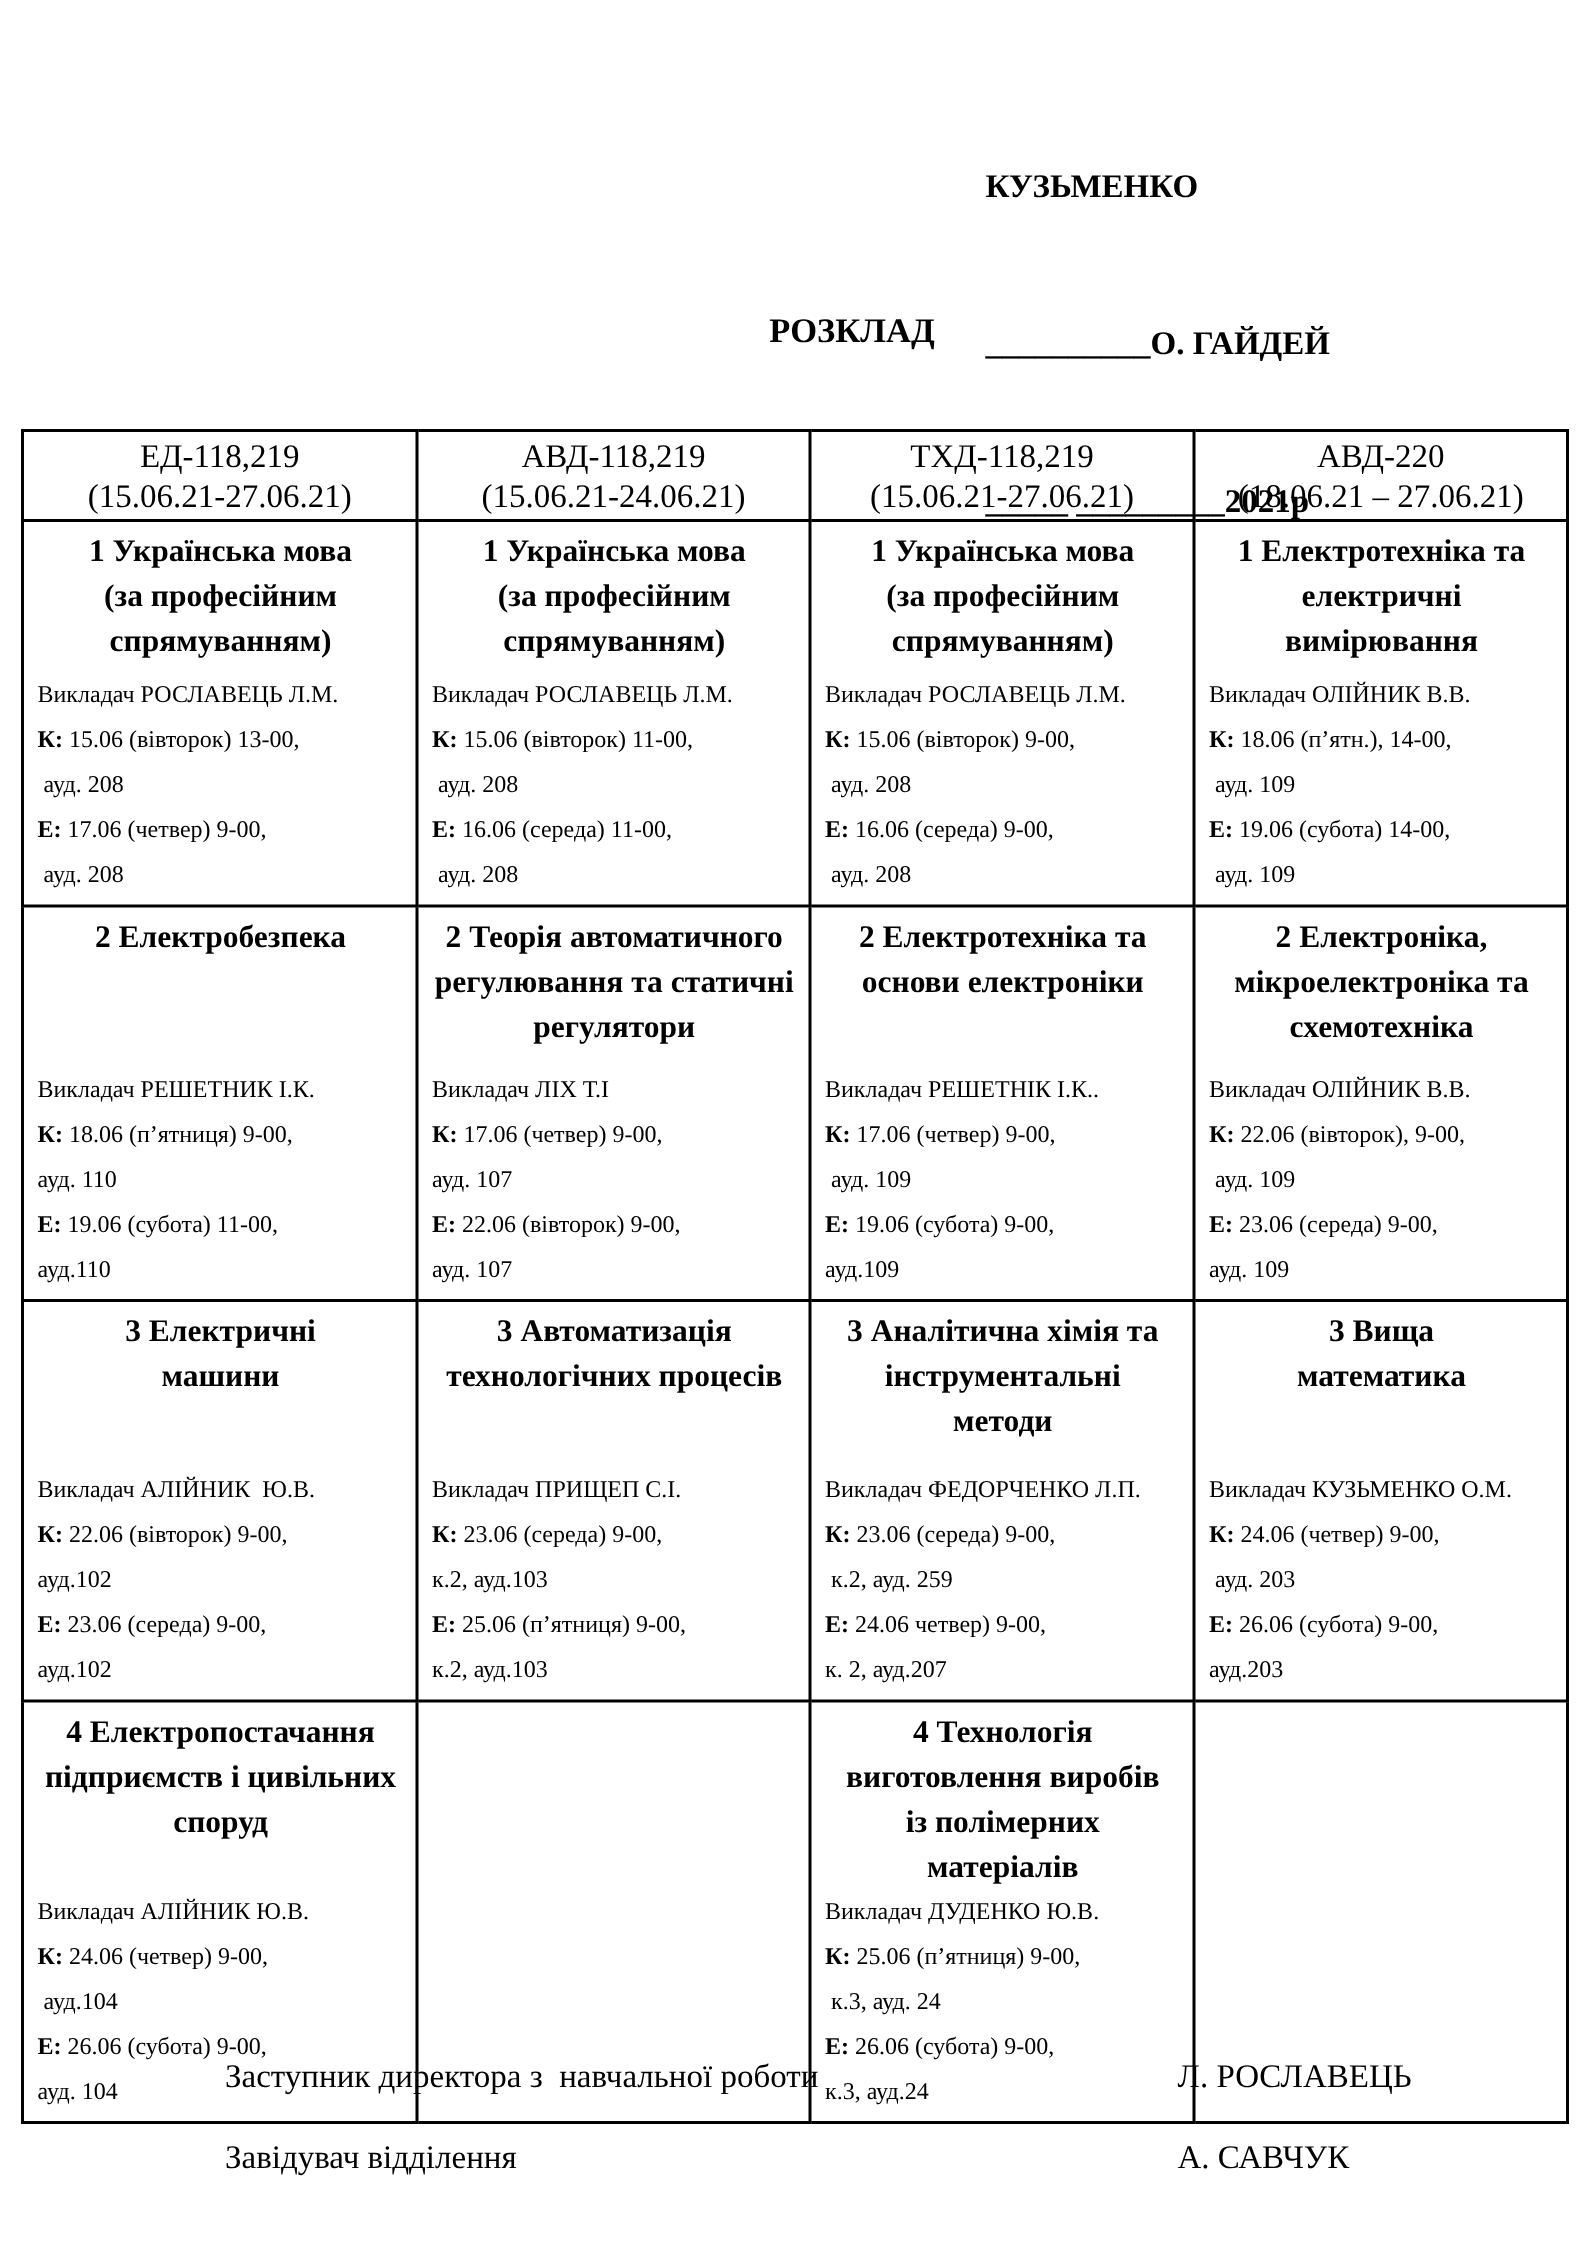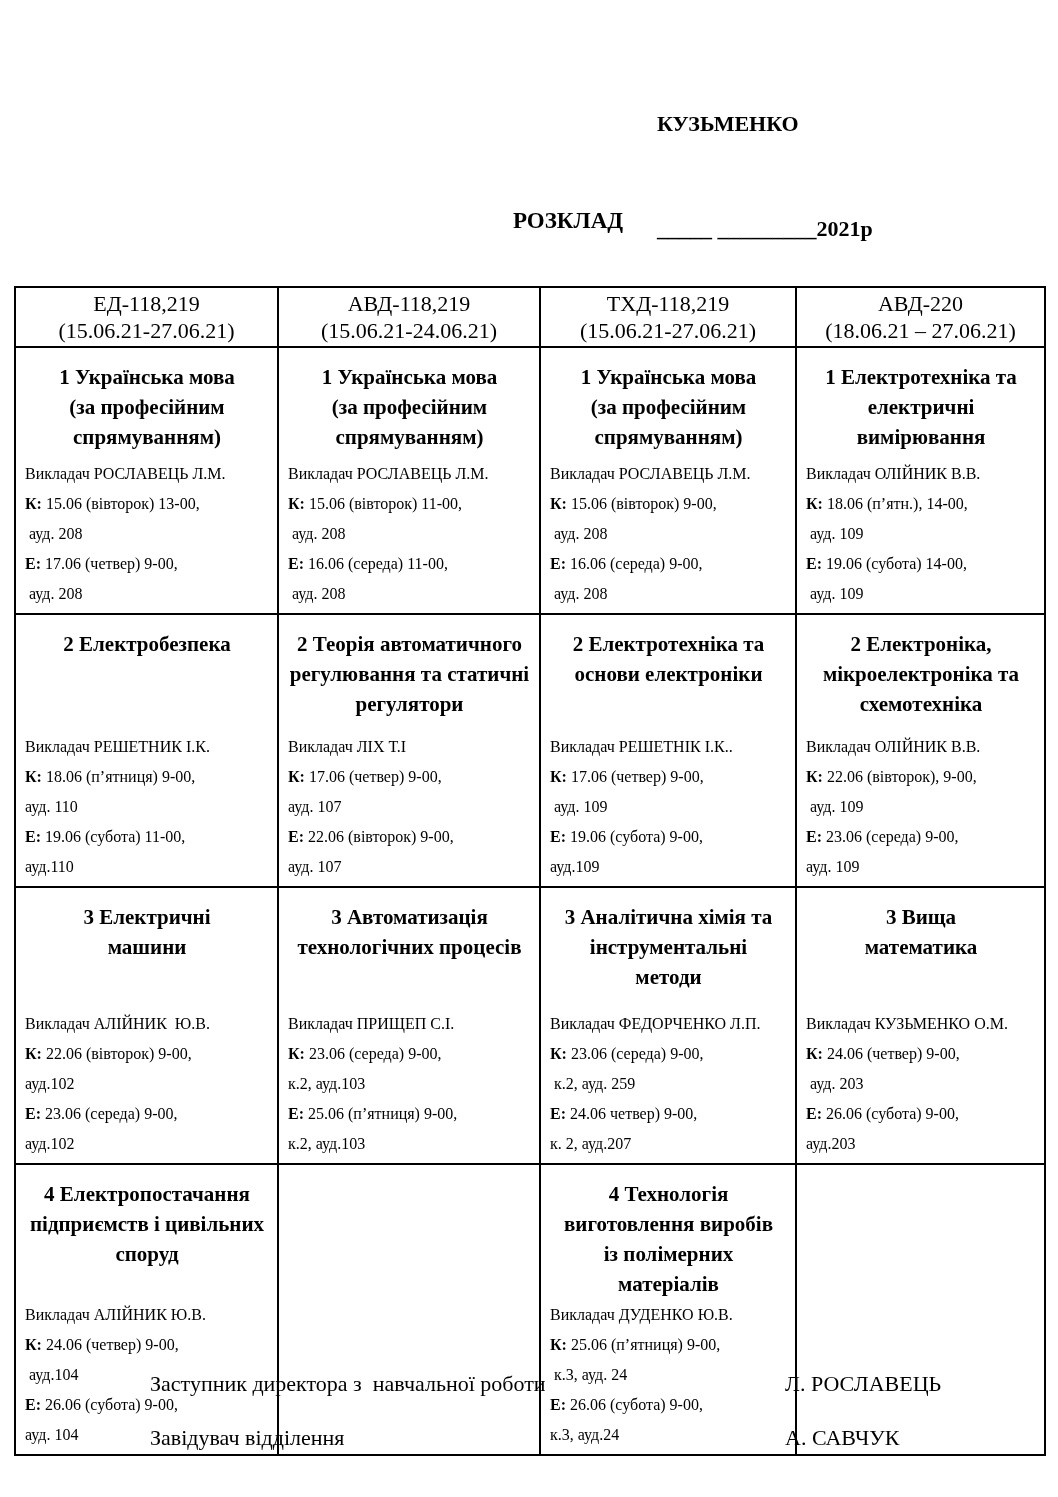--- a/index.html
+++ b/index.html
@@ -21,21 +21,21 @@
   table.schedule col.c1 { width:262px; }
   table.schedule col.c2 { width:256px; }
   table.schedule col.c3 { width:249px; }
   table.schedule th, table.schedule td { border:2px solid #000; vertical-align:top;margin-left:44px; }
   table.schedule th { font-weight:normal; font-size:22px; line-height:27px; text-align:center; padding:2px 2px; }
   tr.hdr { height:59px; }
   tr.row-0 { height:220px; }
   tr.row-1 { height:240px; }
   tr.row-2 { height:250px; }
   tr.row-3 { height:270px; }
-  td.cell { padding:14px 8px 4px 9px; }
+  td.cell { padding:4px 8px 4px 9px; }
   .cell-title { font-weight:bold; font-size:21px; line-height:30px; text-align:center; white-space:pre-line; }
   .row-0 .cell-title { min-height:97px; }
   .row-1 .cell-title { min-height:103px; }
   .row-2 .cell-title { min-height:107px; }
   .row-3 .cell-title { min-height:121px; }
   .cell-body { font-size:16px; line-height:30px; }
   .cell-body .line { white-space:pre; }
   .cell-body b { font-weight:bold; }
 
   
@@ -45,20 +45,21 @@
   .footer-line.f0 { top:1370px; }
   .footer-line.f1 { top:1424px; }
 </style>
 </head>
 <body>
 
 <div class="page">
 
   <div class="approval">
     <div class="appr-line">КУЗЬМЕНКО</div>
+    <div class="appr-line">__________О. ГАЙДЕЙ</div>
     <div class="appr-line">_____ _________2021р</div>
   </div>
 
   <div class="doc-title">
     <div>РОЗКЛАД</div>
   </div>
 
   <table class="schedule">
     <colgroup>
       <col class="c0">

